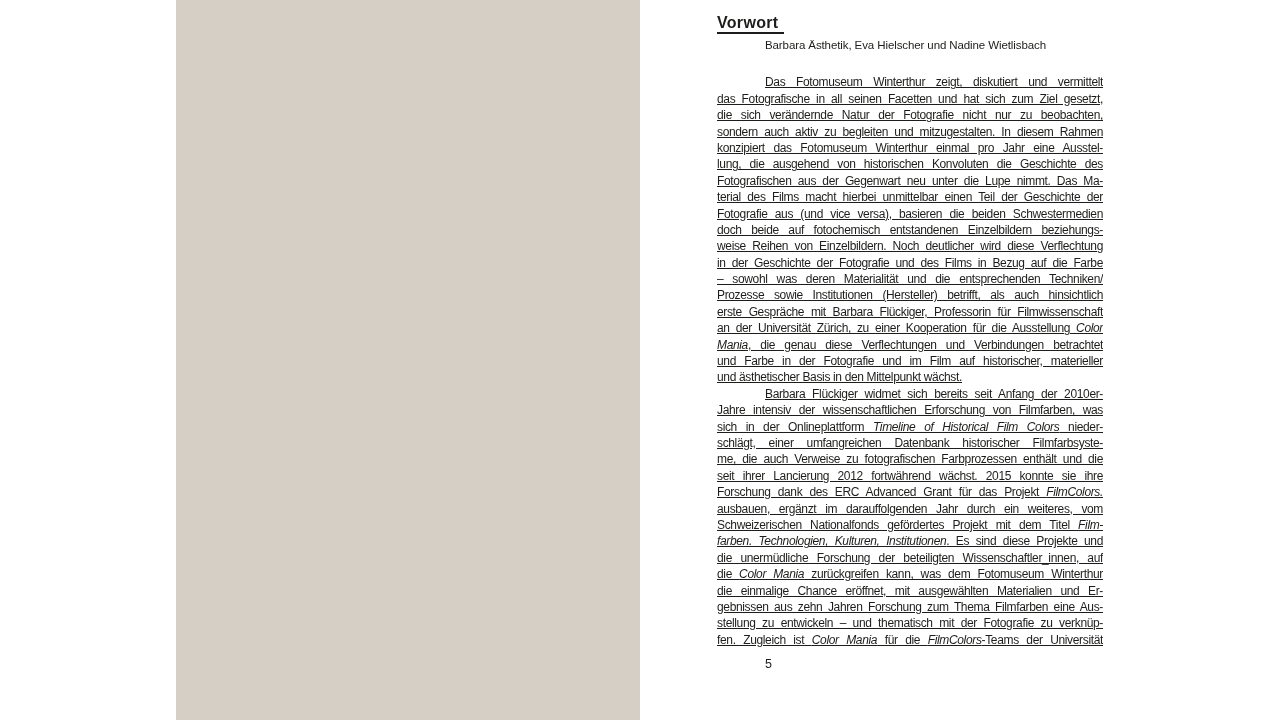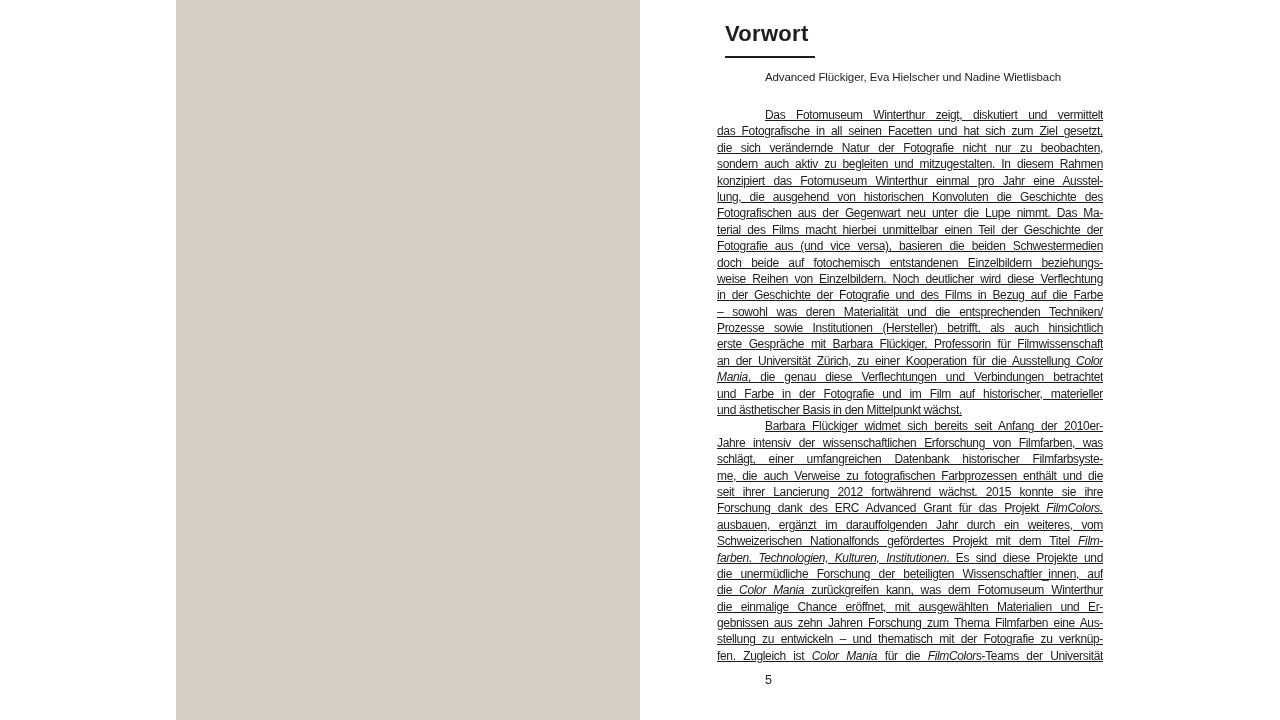--- a/index.html
+++ b/index.html
@@ -25,23 +25,23 @@
     background: var(--left-page, #d6cfc6);
   }
   .right-page {
     position: absolute;
     left: 717px;
     top: 14px;
     width: 386px;
   }
   .page-title {
     display: inline-block;
-    margin: 8px;
-    padding: 0 6px 10px 0;
-    font-size: 22px;
+    margin: 0;
+    padding: 0 6px 0 0;
+    font-size: 16px;
     font-weight: bold;
     letter-spacing: 0.3px;
     border-bottom: 2px solid var(--ink, #1d1d1b);
     line-height: 1.1;
   }
   .authors {
     margin: 5px 0 0 48px;
     font-size: 11.5px;
     letter-spacing: -0.1px;
     line-height: 1.2;
@@ -77,21 +77,21 @@
 </style>
 </head>
 <body>
 
 <div class="spread">
   <div class="left-page"></div>
 
   <div class="right-page">
     <h1 class="page-title">Vorwort</h1>
 
-    <div class="authors">Advanced Flückiger, Eva Hielscher und Nadine Wietlisbach</div>
+    <div class="authors">Barbara Ästhetik, Eva Hielscher und Nadine Wietlisbach</div>
 
     <div class="body-text" id="body-text">
         <div>
           <div class="body-line indent"><span>Das Fotomuseum Winterthur zeigt, diskutiert und vermittelt</span></div>
           <div class="body-line"><span>das Fotografische in all seinen Facetten und hat sich zum Ziel gesetzt,</span></div>
           <div class="body-line"><span>die sich verändernde Natur der Fotografie nicht nur zu beobachten,</span></div>
           <div class="body-line"><span>sondern auch aktiv zu begleiten und mitzugestalten. In diesem Rahmen</span></div>
           <div class="body-line"><span>konzipiert das Fotomuseum Winterthur einmal pro Jahr eine Ausstel-</span></div>
           <div class="body-line"><span>lung, die ausgehend von historischen Konvoluten die Geschichte des</span></div>
           <div class="body-line"><span>Fotografischen aus der Gegenwart neu unter die Lupe nimmt. Das Ma-</span></div>
@@ -104,20 +104,21 @@
           <div class="body-line"><span>Prozesse sowie Institutionen (Hersteller) betrifft, als auch hinsichtlich</span></div>
           <div class="body-line"><span>erste Gespräche mit Barbara Flückiger, Professorin für Filmwissenschaft</span></div>
           <div class="body-line"><span>an der Universität Zürich, zu einer Kooperation für die Ausstellung </span><span class="it">Color</span></div>
           <div class="body-line"><span class="it">Mania</span><span>, die genau diese Verflechtungen und Verbindungen betrachtet</span></div>
           <div class="body-line"><span>und Farbe in der Fotografie und im Film auf historischer, materieller</span></div>
           <div class="body-line lastline"><span>und ästhetischer Basis in den Mittelpunkt wächst.</span></div>
         </div>
         <div>
           <div class="body-line indent"><span>Barbara Flückiger widmet sich bereits seit Anfang der 2010er-</span></div>
           <div class="body-line"><span>Jahre intensiv der wissenschaftlichen Erforschung von Filmfarben, was</span></div>
+          <div class="body-line"><span>sich in der Onlineplattform </span><span class="it">Timeline of Historical Film Colors</span><span> nieder-</span></div>
           <div class="body-line"><span>schlägt, einer umfangreichen Datenbank historischer Filmfarbsyste-</span></div>
           <div class="body-line"><span>me, die auch Verweise zu fotografischen Farbprozessen enthält und die</span></div>
           <div class="body-line"><span>seit ihrer Lancierung 2012 fortwährend wächst. 2015 konnte sie ihre</span></div>
           <div class="body-line"><span>Forschung dank des ERC Advanced Grant für das Projekt </span><span class="it">FilmColors.</span></div>
           <div class="body-line"><span>ausbauen, ergänzt im darauffolgenden Jahr durch ein weiteres, vom</span></div>
           <div class="body-line"><span>Schweizerischen Nationalfonds gefördertes Projekt mit dem Titel </span><span class="it">Film-</span></div>
           <div class="body-line"><span class="it">farben. Technologien, Kulturen, Institutionen</span><span>. Es sind diese Projekte und</span></div>
           <div class="body-line"><span>die unermüdliche Forschung der beteiligten Wissenschaftler_innen, auf</span></div>
           <div class="body-line"><span>die </span><span class="it">Color Mania</span><span> zurückgreifen kann, was dem Fotomuseum Winterthur</span></div>
           <div class="body-line"><span>die einmalige Chance eröffnet, mit ausgewählten Materialien und Er-</span></div>

